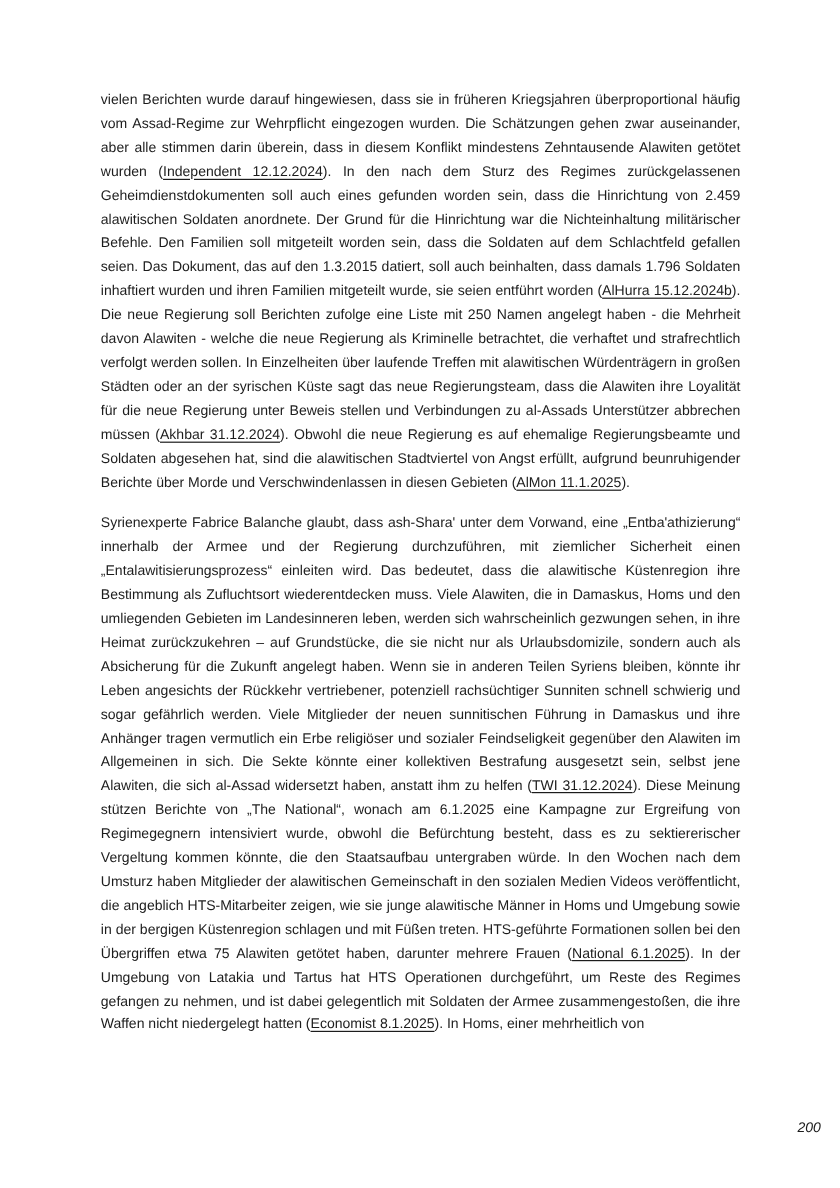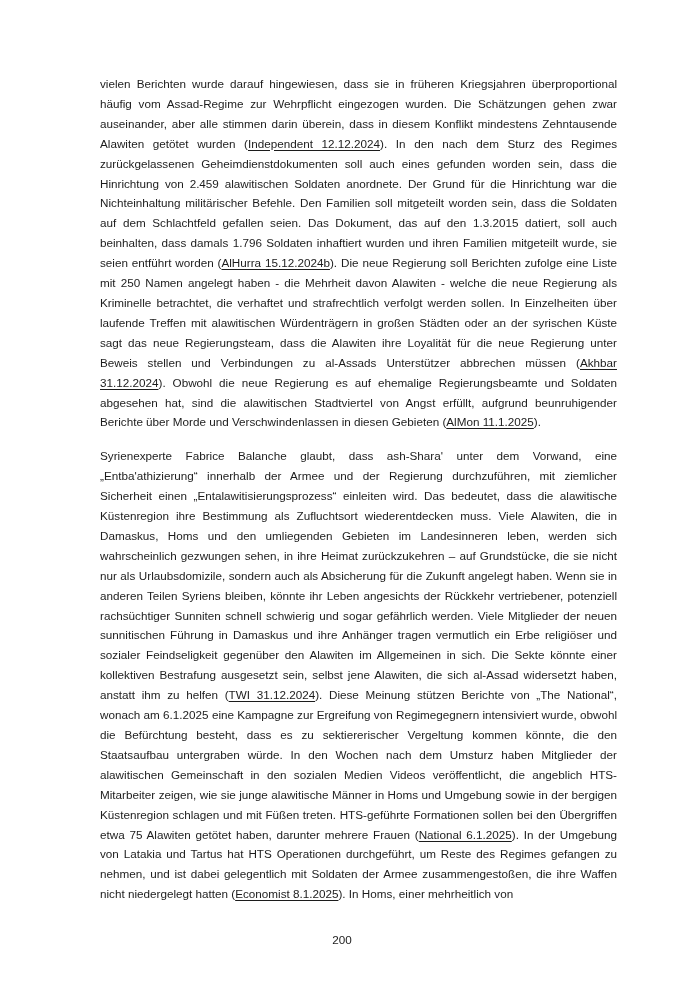--- a/index.html
+++ b/index.html
@@ -16,42 +16,43 @@
     color: #1c1c1c;
     overflow: hidden;
   }
   .content {
     position: absolute;
     top: 74px;
     left: 84px;
     width: 533px;
   }
   p.body-paragraph {
-    margin: 0 0 14px 16px;
+    margin: 0 0 14px 0;
     font-size: 11.7px;
     line-height: 19.9px;
     text-align: justify;
     hyphens: auto;
     -webkit-hyphens: auto;
     color: #1c1c1c;
   }
   .citation {
     text-decoration: underline;
     text-underline-offset: 2px;
     color: inherit;
     cursor: pointer;
   }
   .page-number {
     position: absolute;
     left: 0;
     right: 16px;
     bottom: 44px;
-    text-align: center;
+    text-align: right;
     font-size: 11.7px;
     color: #1c1c1c;
+    font-style: italic;
   }
 </style>
 </head>
 <body>
 
 <div class="page">
   <div class="content">
     <p class="body-paragraph"><span>vielen Berichten wurde darauf hingewiesen, dass sie in früheren Kriegsjahren überproportional häufig vom Assad-Regime zur Wehrpflicht eingezogen wurden. Die Schätzungen gehen zwar auseinander, aber alle stimmen darin überein, dass in diesem Konflikt mindestens Zehntausende Alawiten getötet wurden (</span><span class="citation">Independent 12.12.2024</span><span>). In den nach dem Sturz des Regimes zurückgelassenen Geheimdienstdokumenten soll auch eines gefunden worden sein, dass die Hinrichtung von 2.459 alawitischen Soldaten anordnete. Der Grund für die Hinrichtung war die Nichteinhaltung militärischer Befehle. Den Familien soll mitgeteilt worden sein, dass die Soldaten auf dem Schlachtfeld gefallen seien. Das Dokument, das auf den 1.3.2015 datiert, soll auch beinhalten, dass damals 1.796 Soldaten inhaftiert wurden und ihren Familien mitgeteilt wurde, sie seien entführt worden (</span><span class="citation">AlHurra 15.12.2024b</span><span>). Die neue Regierung soll Berichten zufolge eine Liste mit 250 Namen angelegt haben - die Mehrheit davon Alawiten - welche die neue Regierung als Kriminelle betrachtet, die verhaftet und strafrechtlich verfolgt werden sollen. In Einzelheiten über laufende Treffen mit alawitischen Würdenträgern in großen Städten oder an der syrischen Küste sagt das neue Regierungsteam, dass die Alawiten ihre Loyalität für die neue Regierung unter Beweis stellen und Verbindungen zu al-Assads Unterstützer abbrechen müssen (</span><span class="citation">Akhbar 31.12.2024</span><span>). Obwohl die neue Regierung es auf ehemalige Regierungsbeamte und Soldaten abgesehen hat, sind die alawitischen Stadtviertel von Angst erfüllt, aufgrund beunruhigender Berichte über Morde und Verschwindenlassen in diesen Gebieten (</span><span class="citation">AlMon 11.1.2025</span><span>).</span></p>
     <p class="body-paragraph"><span>Syrienexperte Fabrice Balanche glaubt, dass ash-Shara' unter dem Vorwand, eine „Entba'athizierung“ innerhalb der Armee und der Regierung durchzuführen, mit ziemlicher Sicherheit einen „Entalawitisierungsprozess“ einleiten wird. Das bedeutet, dass die alawitische Küstenregion ihre Bestimmung als Zufluchtsort wiederentdecken muss. Viele Alawiten, die in Damaskus, Homs und den umliegenden Gebieten im Landesinneren leben, werden sich wahrscheinlich gezwungen sehen, in ihre Heimat zurückzukehren – auf Grundstücke, die sie nicht nur als Urlaubsdomizile, sondern auch als Absicherung für die Zukunft angelegt haben. Wenn sie in anderen Teilen Syriens bleiben, könnte ihr Leben angesichts der Rückkehr vertriebener, potenziell rachsüchtiger Sunniten schnell schwierig und sogar gefährlich werden. Viele Mitglieder der neuen sunnitischen Führung in Damaskus und ihre Anhänger tragen vermutlich ein Erbe religiöser und sozialer Feindseligkeit gegenüber den Alawiten im Allgemeinen in sich. Die Sekte könnte einer kollektiven Bestrafung ausgesetzt sein, selbst jene Alawiten, die sich al-Assad widersetzt haben, anstatt ihm zu helfen (</span><span class="citation">TWI 31.12.2024</span><span>). Diese Meinung stützen Berichte von „The National“, wonach am 6.1.2025 eine Kampagne zur Ergreifung von Regimegegnern intensiviert wurde, obwohl die Befürchtung besteht, dass es zu sektiererischer Vergeltung kommen könnte, die den Staatsaufbau untergraben würde. In den Wochen nach dem Umsturz haben Mitglieder der alawitischen Gemeinschaft in den sozialen Medien Videos veröffentlicht, die angeblich HTS-Mitarbeiter zeigen, wie sie junge alawitische Männer in Homs und Umgebung sowie in der bergigen Küstenregion schlagen und mit Füßen treten. HTS-geführte Formationen sollen bei den Übergriffen etwa 75 Alawiten getötet haben, darunter mehrere Frauen (</span><span class="citation">National 6.1.2025</span><span>). In der Umgebung von Latakia und Tartus hat HTS Operationen durchgeführt, um Reste des Regimes gefangen zu nehmen, und ist dabei gelegentlich mit Soldaten der Armee zusammengestoßen, die ihre Waffen nicht niedergelegt hatten (</span><span class="citation">Economist 8.1.2025</span><span>). In Homs, einer mehrheitlich von</span></p>
   </div>

